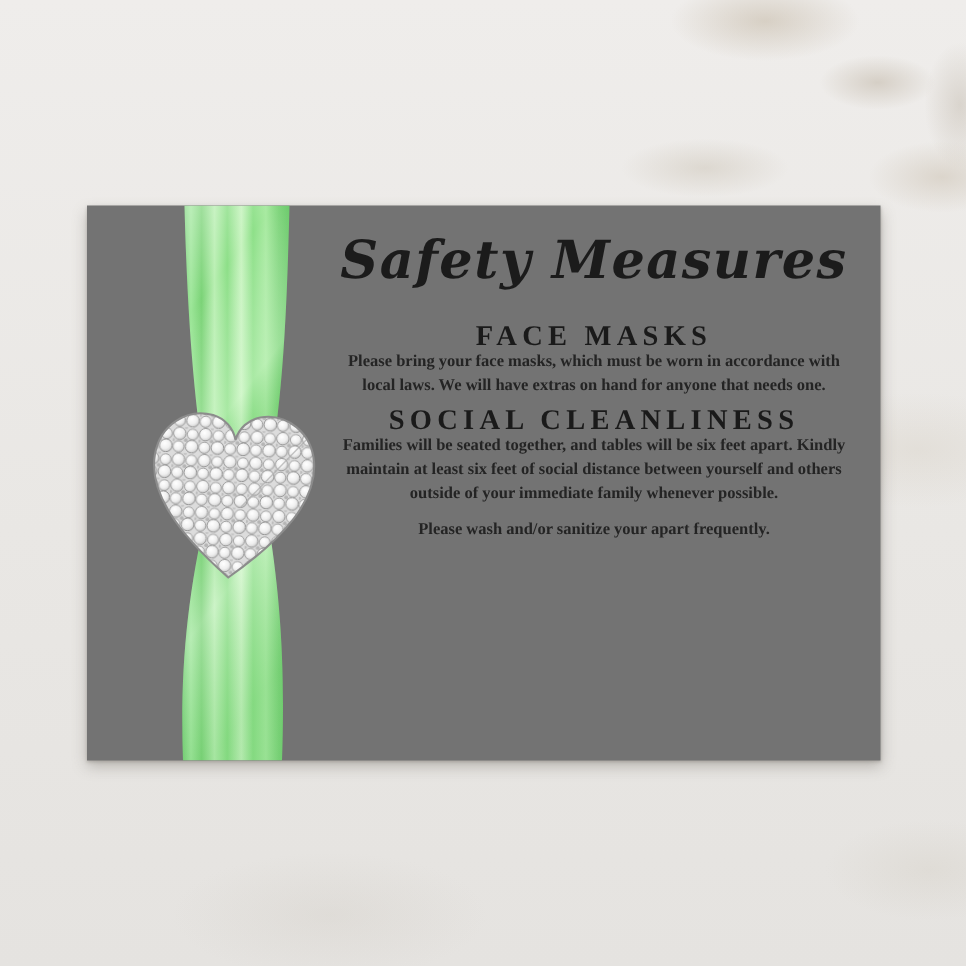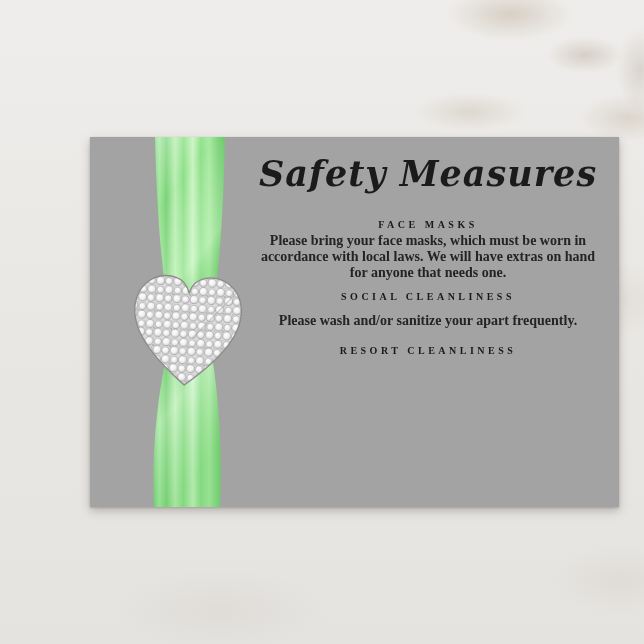--- a/index.html
+++ b/index.html
@@ -13,40 +13,39 @@
       radial-gradient(ellipse 70px 34px at 628px 118px, rgba(186,172,150,.35), transparent 70%),
       radial-gradient(ellipse 80px 28px at 470px 112px, rgba(190,180,162,.35), transparent 70%),
       radial-gradient(ellipse 34px 60px at 640px 70px, rgba(170,158,140,.30), transparent 70%),
       radial-gradient(ellipse 120px 55px at 612px 300px, rgba(200,190,172,.22), transparent 70%),
       radial-gradient(ellipse 100px 48px at 620px 580px, rgba(196,188,172,.20), transparent 70%),
       radial-gradient(ellipse 150px 60px at 220px 610px, rgba(206,201,193,.28), transparent 70%),
       linear-gradient(180deg,#efedeb 0%,#e9e7e4 55%,#e5e3e0 100%);
   }
   .card{
     position:absolute;left:58px;top:137px;width:529px;height:370px;
-    background:#a3a3a3;
+    background:#737373;
     box-shadow:0 4px 9px rgba(125,120,112,.45), 0 1px 2px rgba(125,120,112,.4);
-    margin-left:32px;
   }
   .ribbon{position:absolute;left:60px;top:0;width:80px;height:370px;}
   .heart{position:absolute;left:38px;top:132px;width:118px;height:124px;transform:rotate(3deg);}
   .content{
     position:absolute;left:168px;top:0;width:340px;height:370px;
     text-align:center;color:#202020;
   }
   .title{
     margin:14px 0 0;font-family:"DejaVu Serif",serif;font-style:italic;font-weight:bold;
     font-size:35px;line-height:46px;letter-spacing:1px;color:#1b1b1b;
   }
   .sec-heading{
-    margin:0;font-size:10px;line-height:16px;font-weight:bold;
+    margin:0;font-size:19px;line-height:16px;font-weight:bold;
     letter-spacing:3.5px;color:#1a1a1a;
   }
   .sec-body{
-    margin:0;font-size:14px;line-height:16px;font-weight:bold;color:#242424;
+    margin:0;font-size:11px;line-height:16px;font-weight:bold;color:#242424;
   }
   .mt-face{margin-top:20px;}
   .mt-social{margin-top:8px;}
   .mt-wash{margin-top:8px;}
   .mt-resort{margin-top:14px;}
 </style>
 </head>
 <body>
 
 <div class="scene">
@@ -104,20 +103,20 @@
       </g>
     </svg>
 
     <div class="content">
       <h1 class="title">Safety Measures</h1>
 
       <h2 class="sec-heading mt-face">FACE MASKS</h2>
       <p class="sec-body">Please bring your face masks, which must be worn in accordance with local laws. We will have extras on hand for anyone that needs one.</p>
 
       <h2 class="sec-heading mt-social">SOCIAL CLEANLINESS</h2>
+      <p class="sec-body">Families will be seated together, and tables will be six feet apart. Kindly maintain at least six feet of social distance between yourself and others outside of your immediate family whenever possible.</p>
 
       <p class="sec-body mt-wash">Please wash and/or sanitize your apart frequently.</p>
 
-      <h2 class="sec-heading mt-resort">RESORT CLEANLINESS</h2>
     </div>
 
   </div>
 </div>
 
 </body></html>

